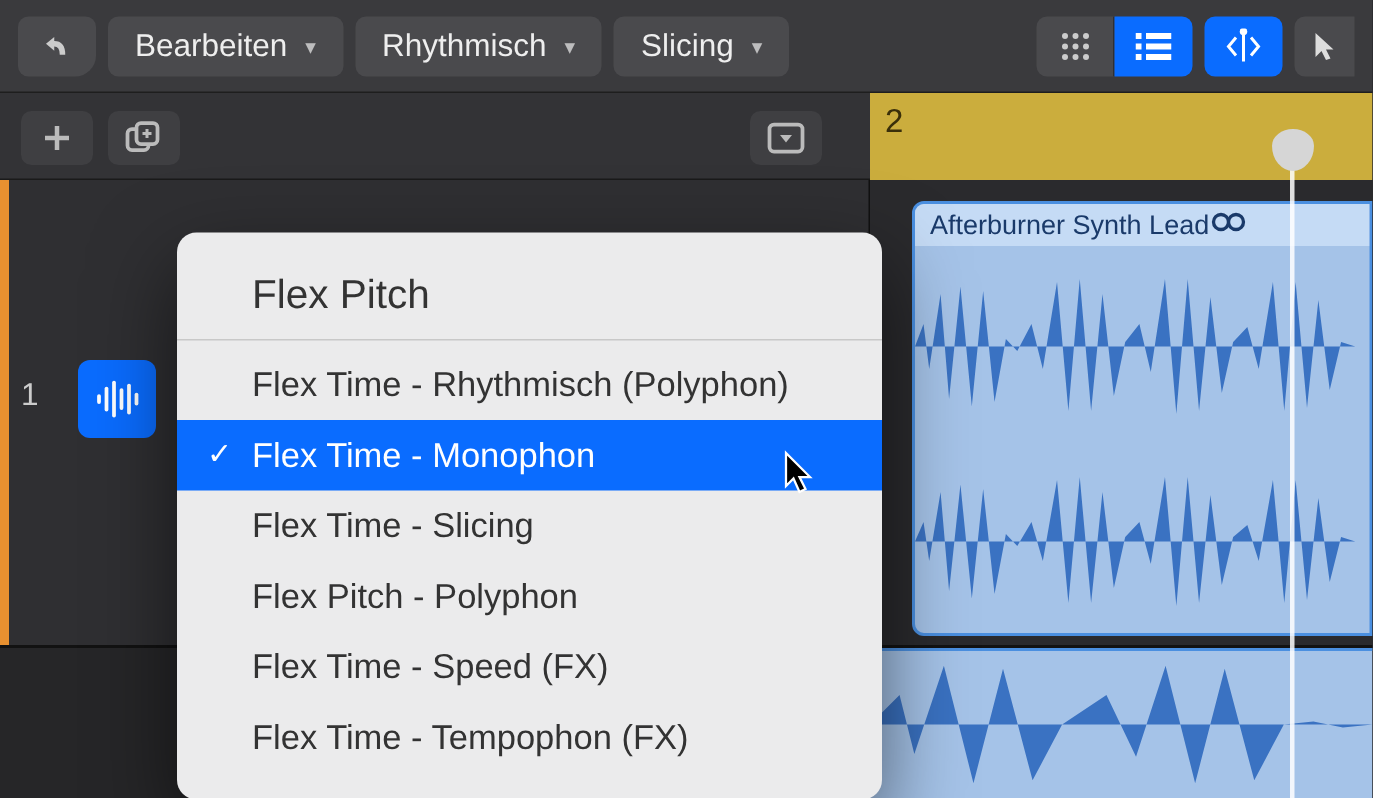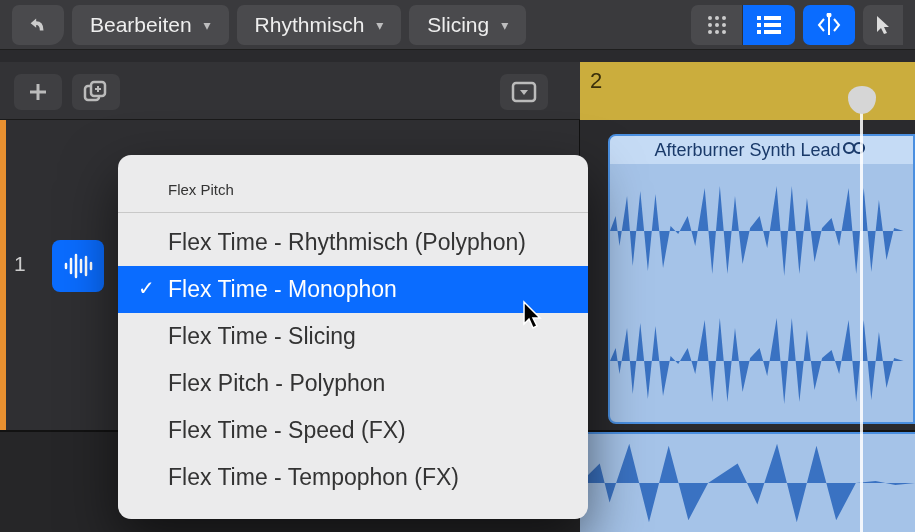--- a/index.html
+++ b/index.html
@@ -6,21 +6,21 @@
   body {
     width: 915px; height: 532px;
     background: #2a2a2d;
     font-family: -apple-system, "Helvetica Neue", Arial, sans-serif;
     overflow: hidden;
     position: relative;
     color: #ddd;
   }
   
   .toolbar {
-    height: 50px;
+    height: 62px;
     background: #3a3a3d;
     display: flex;
     align-items: center;
     padding: 0 12px;
     border-bottom: 1px solid #1e1e1e;
     gap: 8px;
   }
   .up-btn {
     width: 52px; height: 40px;
     background: #4a4a4d;
@@ -129,21 +129,21 @@
     background:#a5c3e8;
     border:2px solid #4a8fe0;
     border-radius:8px 0 0 8px;
     overflow:hidden;
   }
   .region-header {
     height:28px; background:#c5dbf5;
     display:flex; align-items:center;
     padding:0 10px;
     color:#1a3a6a; font-size:18px;
-    justify-content:center;
+    justify-content:flex-start;
   }
   .wave {
     position:absolute; left:0; right:0;
   }
   .wave.top { top:40px; height:110px; }
   .wave.bot { top:170px; height:110px; }
   .wave svg { width:100%; height:100%; }
   .region2 {
     position:absolute; left:580px; top:432px; right:0; height:100px;
     background:#a5c3e8;
@@ -155,21 +155,21 @@
     left:118px; top:155px;
     width:470px;
     background:#ebebec;
     border-radius:13px;
     box-shadow: 0 22px 55px rgba(0,0,0,.55);
     padding: 14px 0 18px 0;
     z-index:20;
   }
   .popup-title {
     padding: 12px 30px 14px 50px;
-    color:#333; font-size:15px;
+    color:#333; font-size:27px;
     border-bottom:1px solid #c8c8c8;
     margin-bottom:6px;
   }
   .popup-item {
     padding: 10px 30px 10px 50px;
     color:#333; font-size:23px;
     position:relative;
   }
   .popup-item.selected {
     background:#0a6cff; color:#fff;

